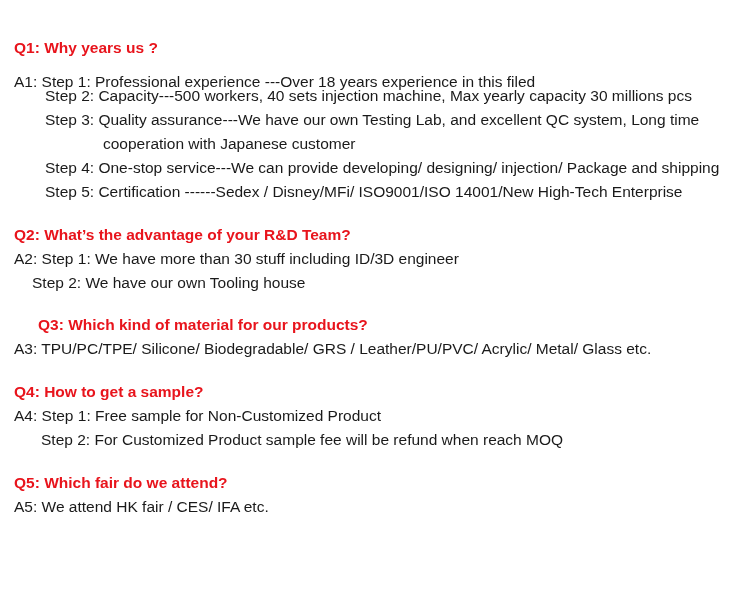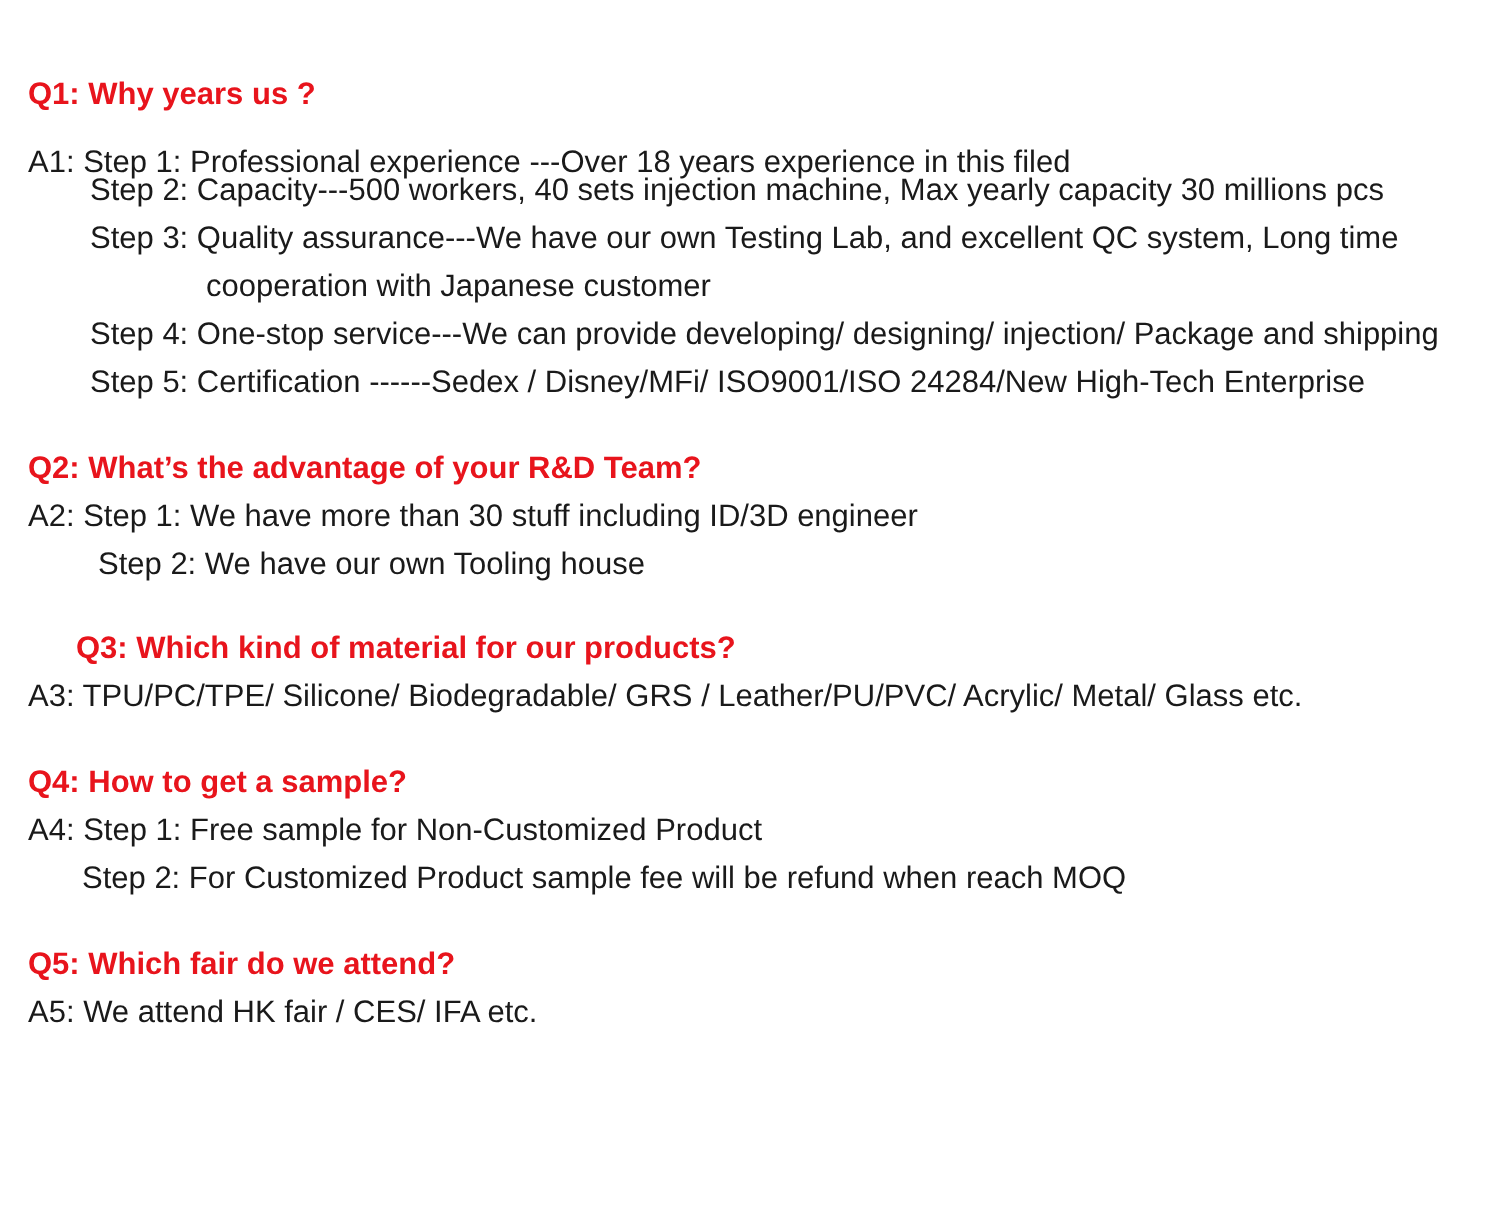--- a/index.html
+++ b/index.html
@@ -32,27 +32,27 @@
 
 <div>
 
   <div>
     <div class="line q" style="left:14px; top:38px;">Q1: Why years us ?</div>
     <div class="line" style="left:14px; top:62px;margin-top:10px;">A1: Step 1: Professional experience ---Over 18 years experience in this filed</div>
     <div class="line" style="left:45px; top:86px;">Step 2: Capacity---500 workers, 40 sets injection machine, Max yearly capacity 30 millions pcs</div>
     <div class="line" style="left:45px; top:110px;">Step 3:  Quality assurance---We have our own Testing Lab, and excellent QC system, Long time</div>
     <div class="line" style="left:103px; top:134px;">cooperation with Japanese customer</div>
     <div class="line" style="left:45px; top:158px;">Step 4: One-stop service---We can provide developing/ designing/ injection/ Package and shipping</div>
-    <div class="line" style="left:45px; top:182px;">Step 5: Certification ------Sedex / Disney/MFi/ ISO9001/ISO 24284/New High-Tech Enterprise</div>
+    <div class="line" style="left:45px; top:182px;">Step 5: Certification ------Sedex / Disney/MFi/ ISO9001/ISO 14001/New High-Tech Enterprise</div>
   </div>
 
   <div>
     <div class="line q" style="left:14px; top:225px;">Q2: What’s the advantage of your R&amp;D Team?</div>
     <div class="line" style="left:14px; top:249px;">A2: Step 1: We have more than 30 stuff including ID/3D engineer</div>
-    <div class="line" style="left:49px; top:273px;">Step 2: We have our own Tooling house</div>
+    <div class="line" style="left:32px; top:273px;">Step 2: We have our own Tooling house</div>
   </div>
 
   <div>
     <div class="line q" style="left:14px; top:315px;margin-left:24px;">Q3: Which kind of material for our products?</div>
     <div class="line" style="left:14px; top:339px;">A3: TPU/PC/TPE/ Silicone/ Biodegradable/ GRS / Leather/PU/PVC/ Acrylic/ Metal/ Glass etc.</div>
   </div>
 
   <div>
     <div class="line q" style="left:14px; top:382px;">Q4: How to get a sample?</div>
     <div class="line" style="left:14px; top:406px;">A4: Step 1: Free sample for Non-Customized Product</div>

